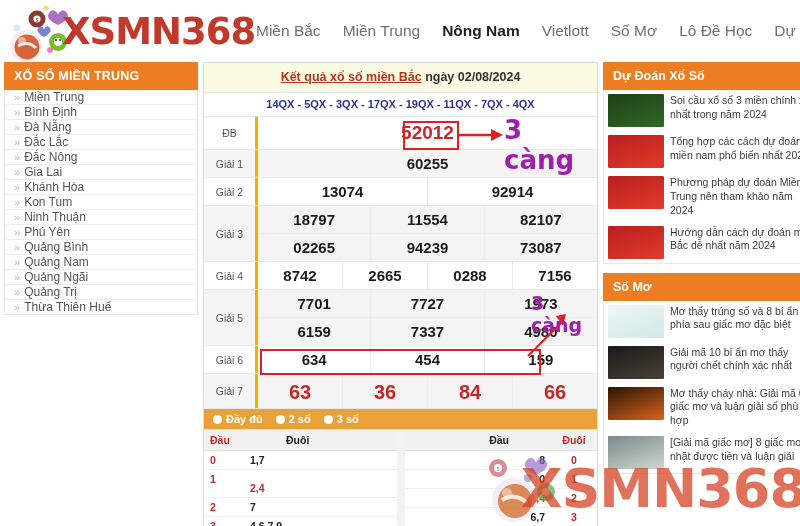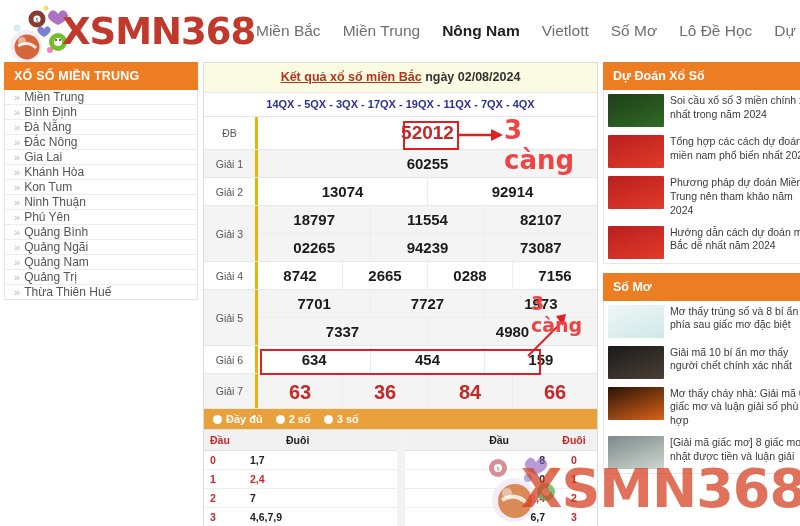--- a/index.html
+++ b/index.html
@@ -80,21 +80,21 @@
   .row-alt { background:#f4f4f4; }
   .g7 .pcell { color:#c62828; font-size:20px; padding:7px 2px 4px; }
   .db .pcell { font-size:19px; color:#c62828; }
 
   
   #db-box {
     position:absolute; border:2px solid #e02020; background:transparent;
   }
   #db-arrow { position:absolute; }
   .cang-label {
-    position:absolute; color:#ef4444; font-weight:bold;
+    position:absolute; color:#a21caf; font-weight:bold;
     font-family:"DejaVu Sans", sans-serif;
   }
   #g6-box { position:absolute; border:2px solid #e02020; }
 
   
   #filter-bar {
     background:#e9a13c; display:flex; align-items:center; gap:13px;
     padding:4px 9px; color:#fff; font-weight:bold; font-size:11px;
   }
   .radio { display:flex; align-items:center; gap:4px; cursor:pointer; }
@@ -105,21 +105,21 @@
   
   #dd-wrap { display:flex; border-top:1px solid #e2e2e2; }
   .dd-half { flex:1; }
   .dd-half.left { border-right:8px solid #f2f2f2; }
   .dd-head { display:flex; background:#f1f1f1; border-bottom:1px solid #e0e0e0;gap:36px; }
   .dd-head div { font-size:10.5px; font-weight:bold; color:#444; padding:4px 6px; }
   .dd-row { display:flex; border-bottom:1px solid #efefef; }
   .dd-row div { font-size:10.5px; padding:3px 6px; font-weight:bold; }
   .left .c-dau { width:40px; color:#c62828; }
   .left .c-duoi { flex:1; color:#222; }
-  .left .c-duoi.red { color:#c62828; }
+  .left .c-duoi.red { color:#c62828;margin-top:9px; }
   .right .c-dau { flex:1; text-align:right; color:#222; }
   .right .c-dau.red { color:#c62828; }
   .right .c-duoi { width:46px; text-align:center; color:#c62828; }
   .right .dd-head .c-dau { text-align:right; }
   .right .dd-head .c-duoi { text-align:center; color:#c62828; }
 
   
   .art-head {
     background:#ec7d22; color:#fff; font-weight:bold; font-size:12.5px;
     padding:7px 10px;
@@ -175,29 +175,30 @@
 </div>
 
 <div id="body-wrap">
 
   <div id="left-col">
     <div class="side-head">XỔ SỐ MIỀN TRUNG</div>
     <div class="side-list" id="side-list-1">
         <div class="side-item"><span class="chev">»</span><span>Miền Trung</span></div>
         <div class="side-item"><span class="chev">»</span><span>Bình Định</span></div>
         <div class="side-item"><span class="chev">»</span><span>Đà Nẵng</span></div>
+        <div class="side-item"><span class="chev">»</span><span>Đắc Lắc</span></div>
         <div class="side-item"><span class="chev">»</span><span>Đắc Nông</span></div>
         <div class="side-item"><span class="chev">»</span><span>Gia Lai</span></div>
         <div class="side-item"><span class="chev">»</span><span>Khánh Hòa</span></div>
         <div class="side-item"><span class="chev">»</span><span>Kon Tum</span></div>
         <div class="side-item"><span class="chev">»</span><span>Ninh Thuận</span></div>
         <div class="side-item"><span class="chev">»</span><span>Phú Yên</span></div>
         <div class="side-item"><span class="chev">»</span><span>Quảng Bình</span></div>
+        <div class="side-item"><span class="chev">»</span><span>Quảng Nam</span></div>
         <div class="side-item"><span class="chev">»</span><span>Quảng Ngãi</span></div>
-        <div class="side-item"><span class="chev">»</span><span>Quảng Nam</span></div>
         <div class="side-item"><span class="chev">»</span><span>Quảng Trị</span></div>
         <div class="side-item"><span class="chev">»</span><span>Thừa Thiên Huế</span></div>
       </div>
     <div class="side-gap"></div>
 
   </div>
 
   <div id="center-col">
     <div id="result-box">
       <div id="result-title">
@@ -258,20 +259,21 @@
           </div>
           <div class="prow row-alt">
             <div class="plabel">Giải 5</div>
             <div class="pvals">
               <div class="pline">
                 <div class="pcell">7701</div>
                 <div class="pcell">7727</div>
                 <div class="pcell">1973</div>
               </div>
               <div class="pline">
+                <div class="pcell">6159</div>
                 <div class="pcell">7337</div>
                 <div class="pcell">4980</div>
               </div>
             </div>
           </div>
           <div class="prow">
             <div class="plabel">Giải 6</div>
             <div class="pvals">
               <div class="pline">
                 <div class="pcell">634</div>

